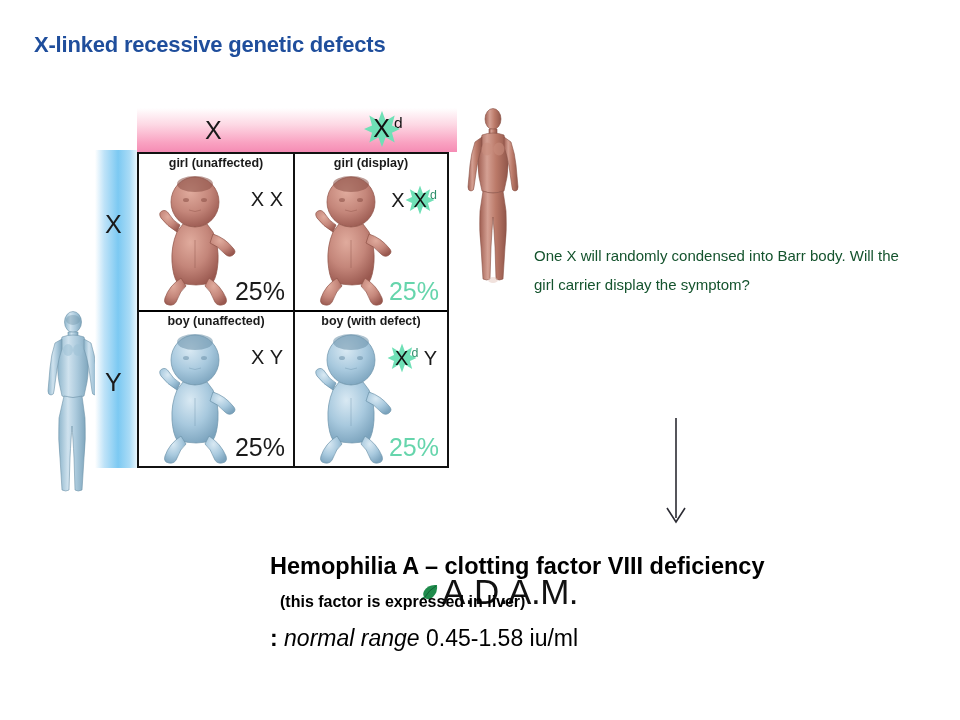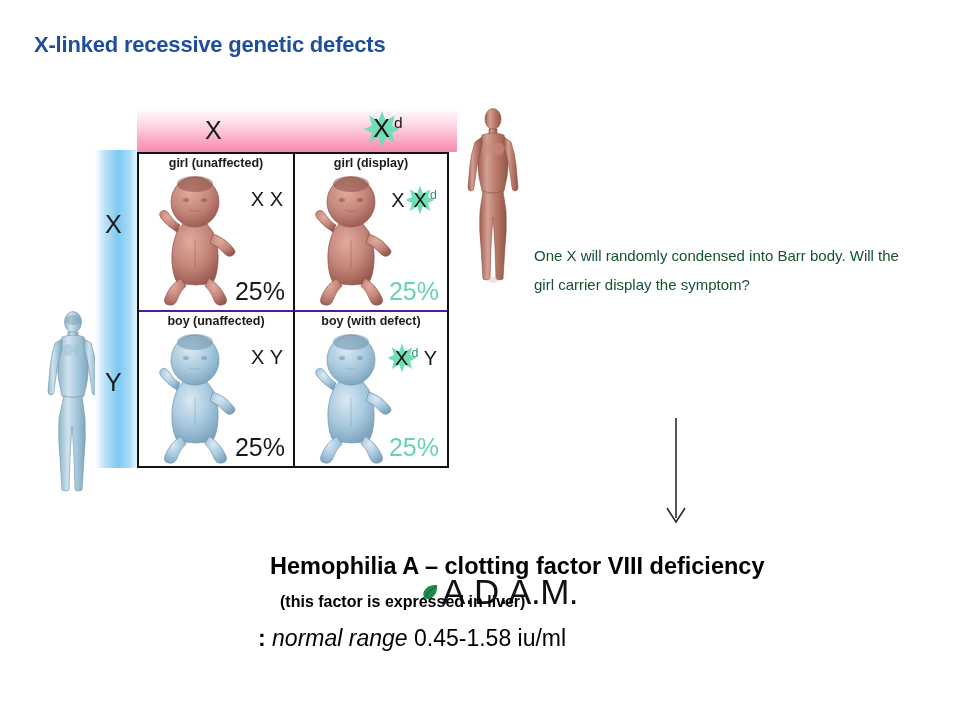--- a/index.html
+++ b/index.html
@@ -96,21 +96,21 @@
     grid-template-columns: 1fr 1fr;
     grid-template-rows: 1fr 1fr;
     background: #ffffff;
   }
   .punnett-cell {
     position: relative;
     box-sizing: border-box;
     overflow: hidden;
   }
   .punnett-cell.col2 { border-left: 2px solid #111111; }
-  .punnett-cell.row2 { border-top: 2px solid #4c1d95; padding-left: 29px; }
+  .punnett-cell.row2 { border-top: 2px solid #000000; padding-left: 29px; }
 
   .cell-caption {
     position: absolute;
     top: 2px;
     left: 0;
     width: 100%;
     text-align: center;
     font-size: 12.5px;
     font-weight: bold;
     color: #1a1a1a;
@@ -217,21 +217,21 @@
   }
   #hemophilia-line-2 {
     font-size: 16px;
     font-weight: bold;
     line-height: 36px;
     margin-left: 30px;
   }
   #hemophilia-line-3 {
     font-size: 23px;
     line-height: 36px;
-    margin-left: 8px;
+    margin-left: 20px;
   }
   #hemophilia-line-3 .it { font-style: italic; }
   #hemophilia-line-3 .bold-colon { font-weight: bold; }
 </style>
 </head>
 <body>
 
 <div id="slide-title">X-linked recessive genetic defects</div>
 
 <div id="punnett-figure">

